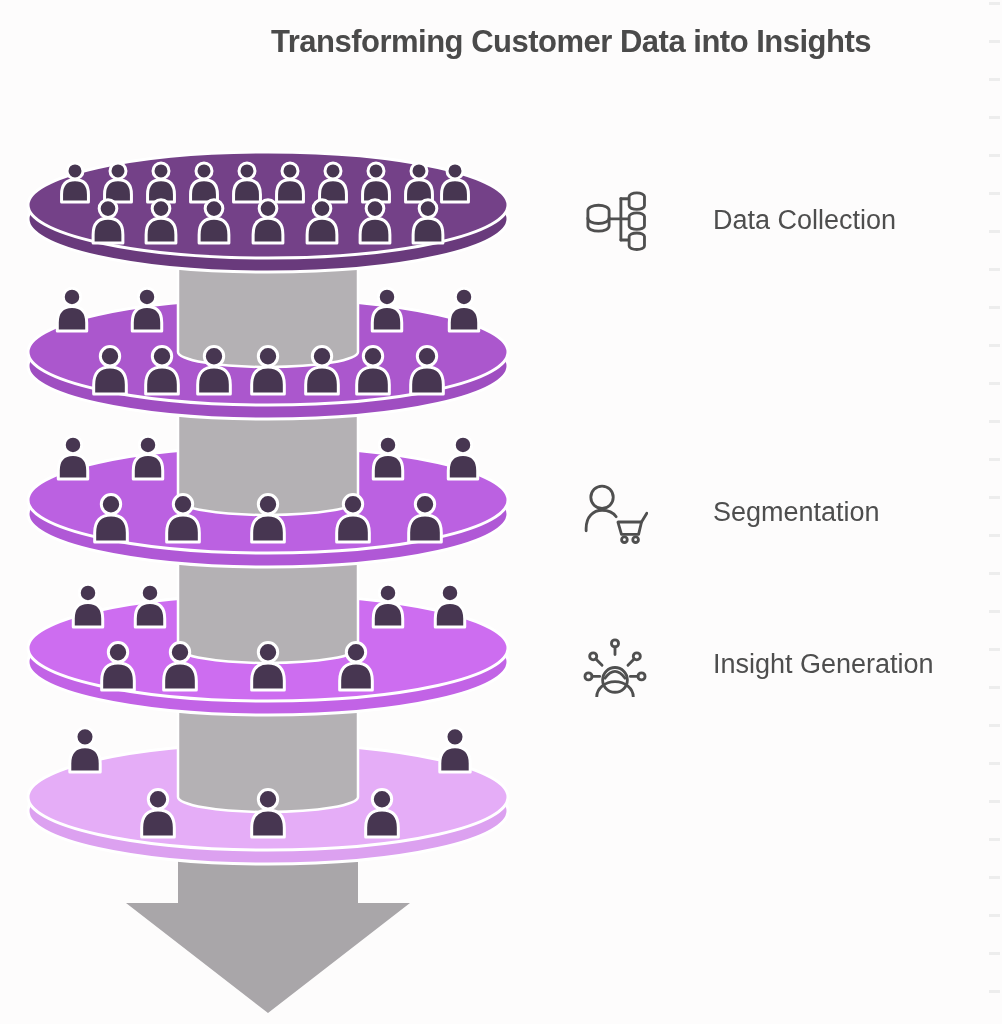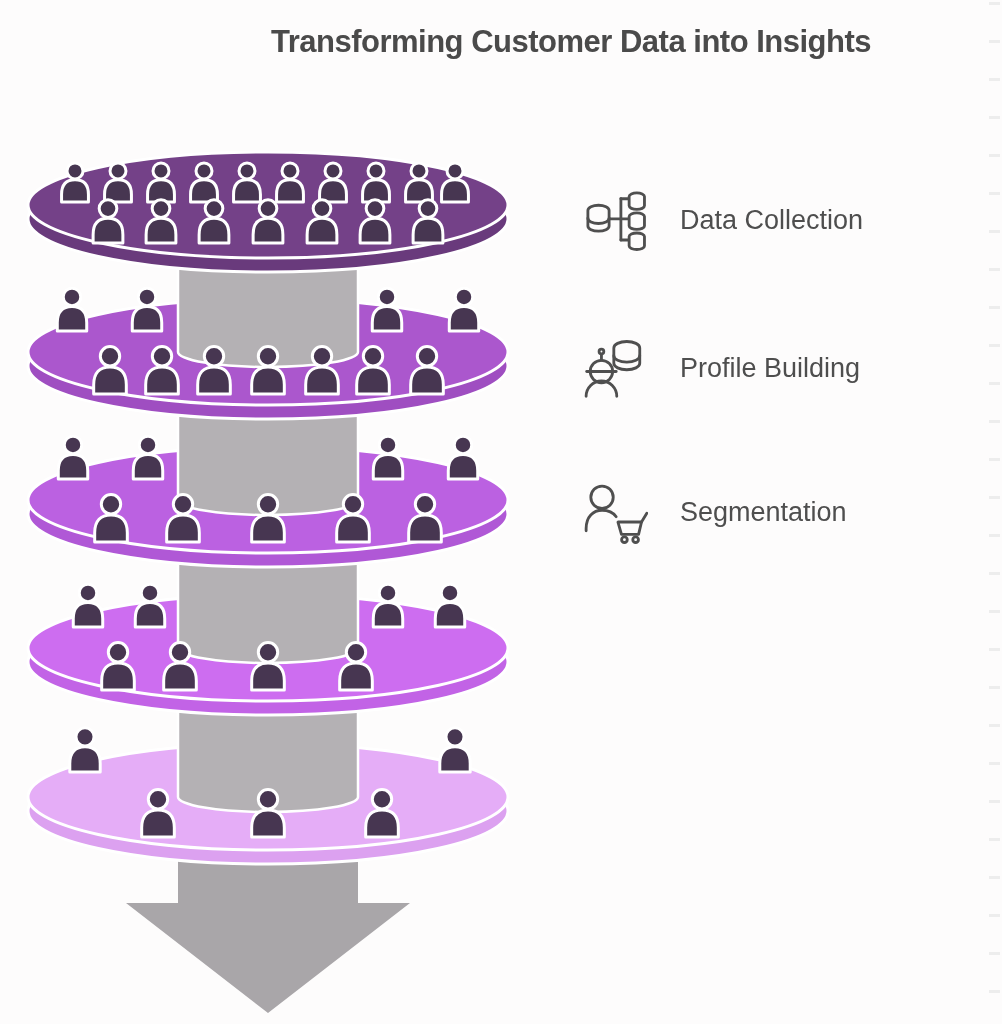--- a/index.html
+++ b/index.html
@@ -20,21 +20,21 @@
     color:var(--title,#4a4a4a);
   }
   #funnel-svg{
     position:absolute;left:0;top:0;
   }
   .steps{position:absolute;left:0;top:0;width:100%;height:100%;}
   .step-row{
     position:absolute;
     left:576px;
     width:420px;height:80px;
-    display:flex;align-items:center;
+    display:flex;align-items:center;gap:33px;
   }
   .step-icon{
     width:78px;height:80px;
     display:flex;align-items:center;justify-content:center;
     flex:0 0 78px;
   }
   .step-icon svg{stroke:var(--icon-stroke,#4f4f4f);fill:none;stroke-width:2.4;stroke-linecap:round;stroke-linejoin:round;}
   .step-label{
     margin-left:26px;
     font-size:27px;
@@ -287,42 +287,44 @@
             <path d="M23 27h10"></path>
             <path d="M33 10v35"></path>
             <path d="M33 10h6M33 27h6M33 45h6"></path>
             <path d="M40 8a6.5 3 0 0 1 13 0v8a6.5 3 0 0 1-13 0z"></path>
             <path d="M40 25a6.5 3 0 0 1 13 0v8a6.5 3 0 0 1-13 0z"></path>
             <path d="M40 42a6.5 3 0 0 1 13 0v8a6.5 3 0 0 1-13 0z"></path>
           </svg>
         </span>
         <span class="step-label">Data Collection</span>
       </div>
-      <div class="step-row" style="top: 328px;">
-        <span class="step-icon">
-          <svg width="66" height="66" viewBox="0 0 56 56">
-            <path d="M27 11a11 5.5 0 0 1 22 0v13a11 5.5 0 0 1-22 0z"></path>
-            <path d="M27 17.5a11 5.5 0 0 0 22 0"></path>
-            <circle cx="16.5" cy="31" r="9.5"></circle>
-            <path d="M4 31h25"></path>
-            <path d="M16.5 21.5v-5"></path>
-            <circle cx="16.5" cy="14" r="2"></circle>
-            <path d="M3.5 52a13 13 0 0 1 26 0"></path>
-          </svg>
-        </span>
-        <span class="step-label">Profile Building</span>
-      </div>
       <div class="step-row" style="top: 472px;">
         <span class="step-icon">
           <svg width="66" height="66" viewBox="0 0 56 56">
             <circle cx="17" cy="15.5" r="9.5"></circle>
             <path d="M3.5 44v-2c0-10 6-15.5 13.5-15.5c5.5 0 9.5 2 12 5.5"></path>
             <path d="M30.5 36.5h20l-2.5 10.5h-14.5z"></path>
             <path d="M50.5 36.5l4.5-7.5"></path>
             <circle cx="36" cy="51.5" r="2.4"></circle>
             <circle cx="45.5" cy="51.5" r="2.4"></circle>
           </svg>
         </span>
         <span class="step-label">Segmentation</span>
       </div>
+      <div class="step-row" style="top: 624px;">
+        <span class="step-icon">
+          <svg width="66" height="66" viewBox="0 0 56 56">
+            <circle cx="28" cy="41.5" r="10.5"></circle>
+            <path d="M19.5 40q8.5-11.5 17 0"></path>
+            <path d="M12.5 56a15.5 13 0 0 1 31 0"></path>
+            <circle cx="9.5" cy="21.5" r="3"></circle>
+            <circle cx="28" cy="10.5" r="3"></circle>
+            <circle cx="46.5" cy="21.5" r="3"></circle>
+            <circle cx="5.5" cy="38.5" r="3"></circle>
+            <circle cx="50.5" cy="38.5" r="3"></circle>
+            <path d="M12 24l5 5M28 13.5V20M44 24l-5 5M8.5 38.5H15M47.5 38.5H41"></path>
+          </svg>
+        </span>
+        <span class="step-label">Insight Generation</span>
+      </div>
     </div>
   <div class="edge-ticks"></div>
 </div>
 
 </body></html>

